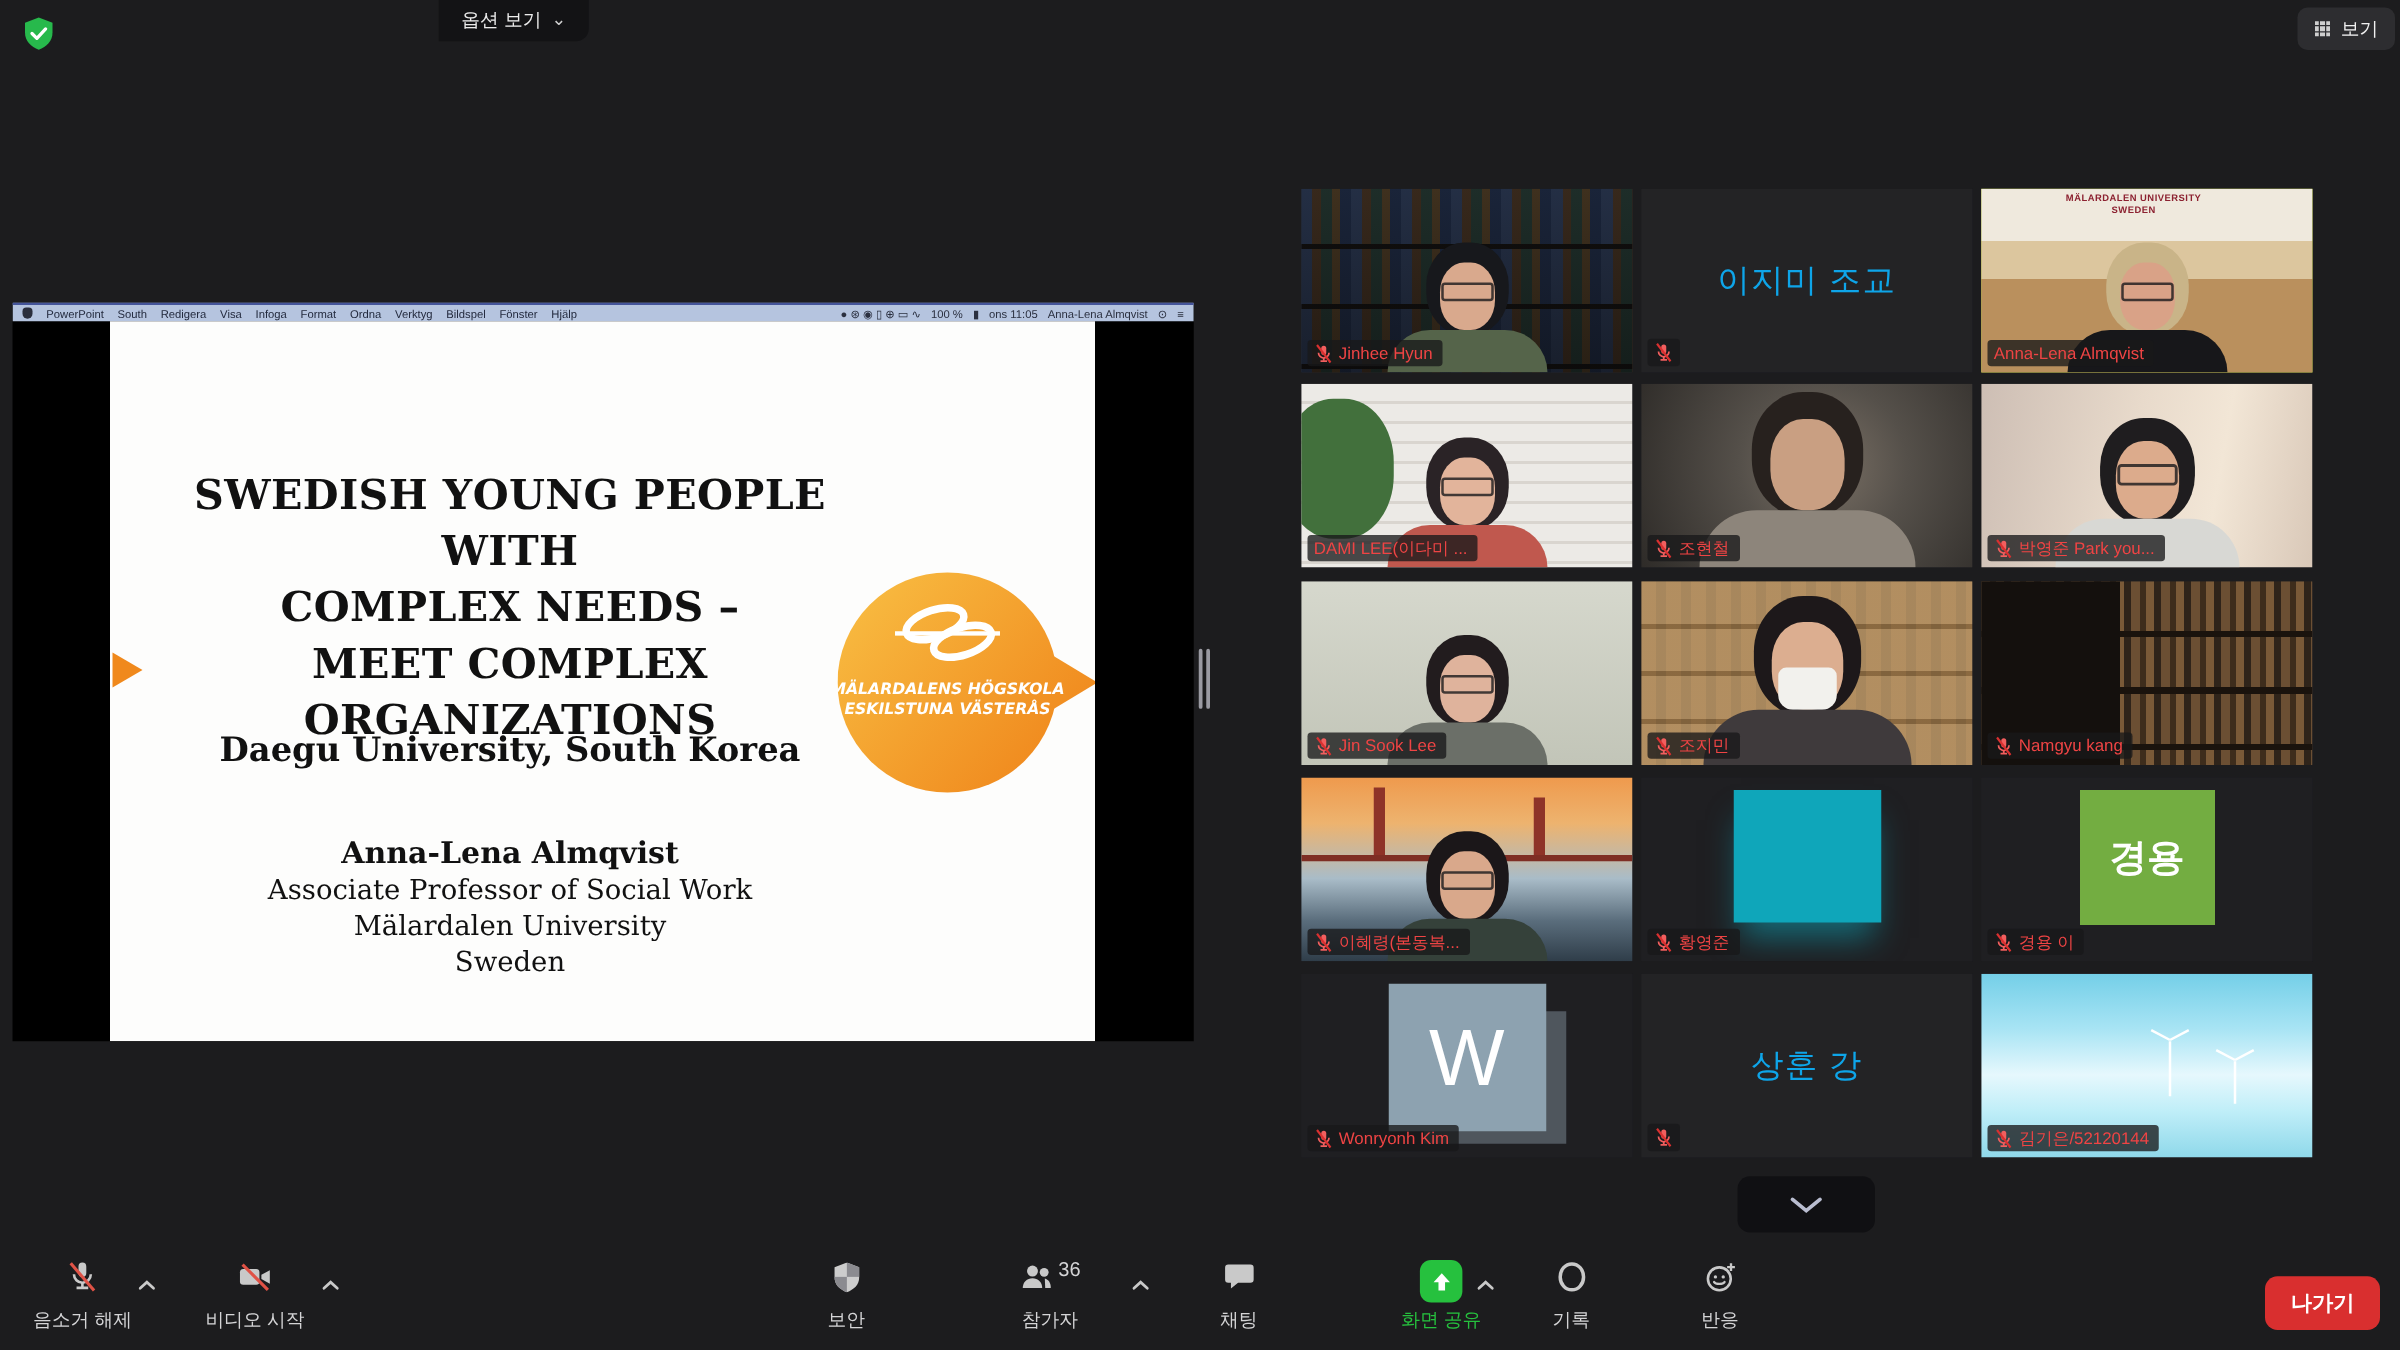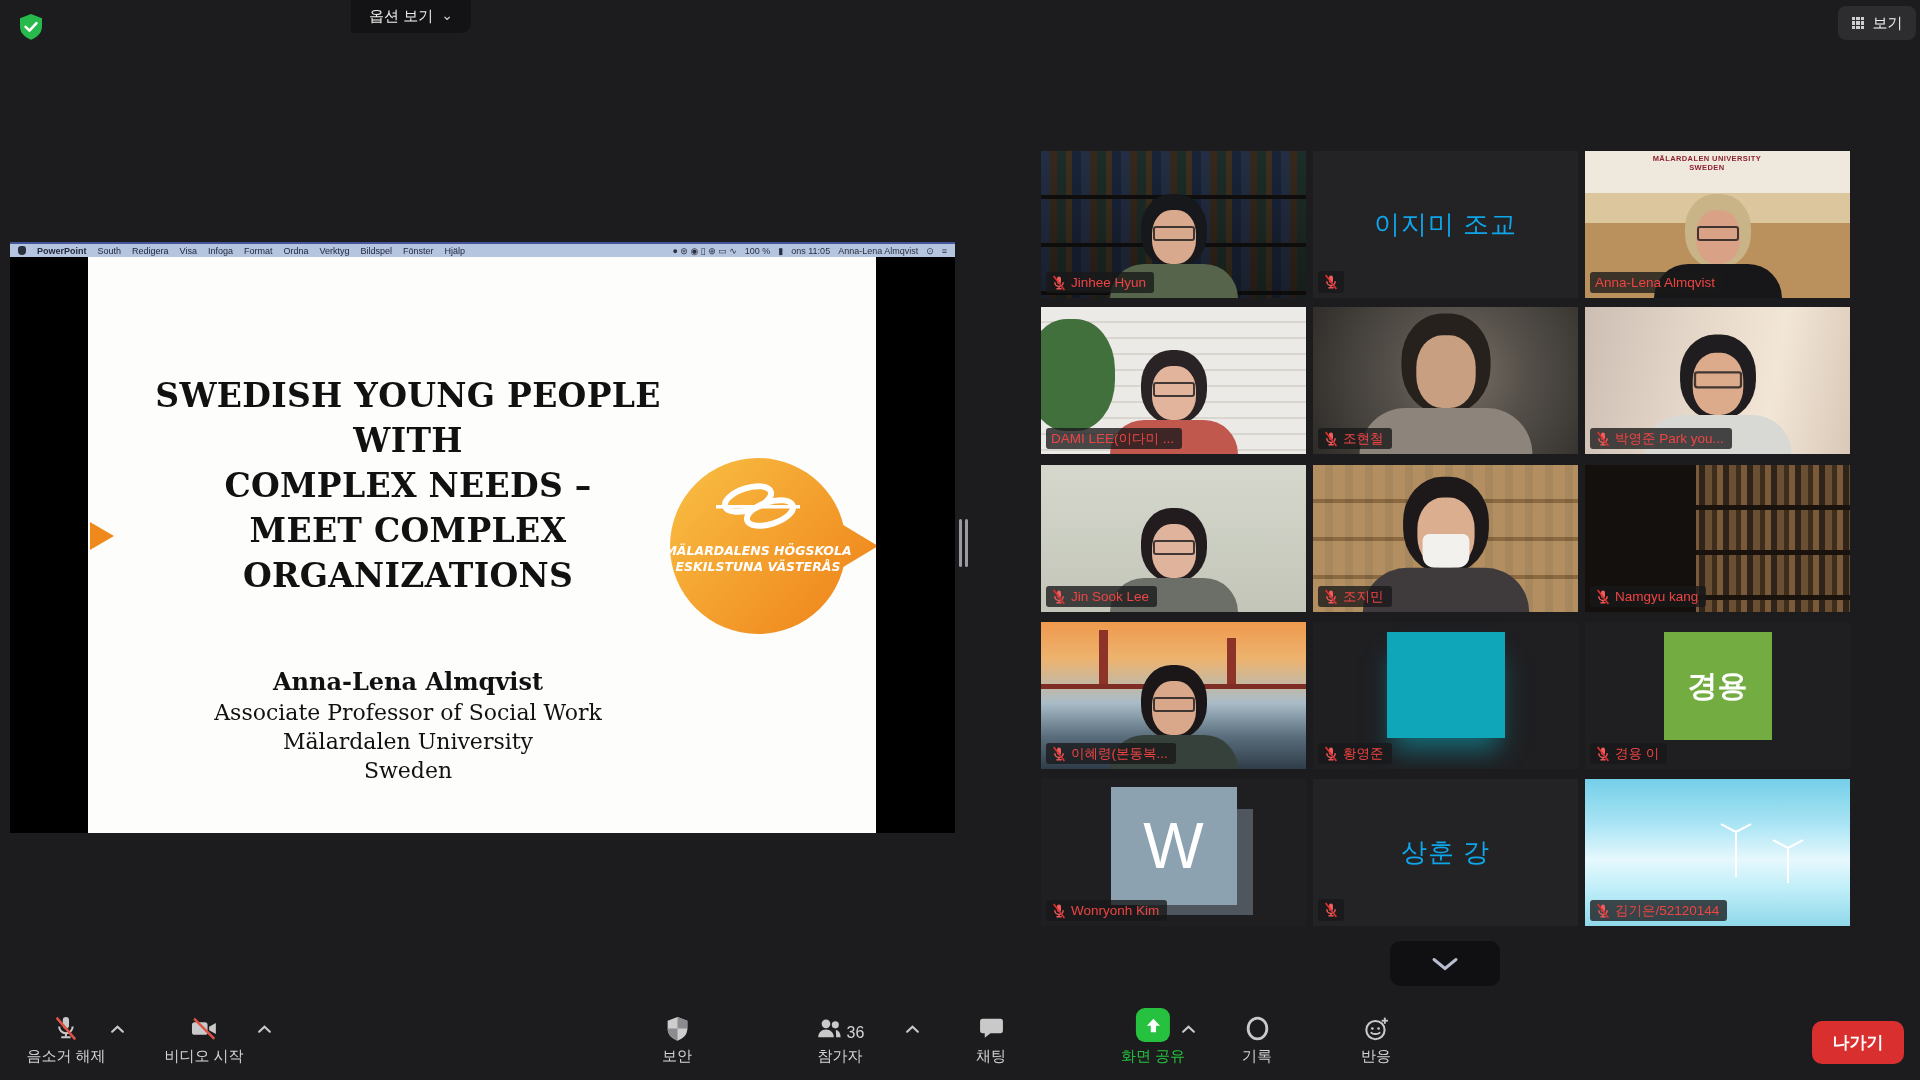--- a/index.html
+++ b/index.html
@@ -16,21 +16,21 @@
   .banner-opt .chev{font-size:14px;color:#cfcfcf;margin-top:-4px}
   .view-btn{position:absolute;left:1838px;top:6px;width:78px;height:34px;background:#2d2d30;border-radius:8px;
             display:flex;align-items:center;justify-content:center;gap:8px;font-size:15px;color:#f0f0f0;cursor:pointer}
   .grid-ic{width:13px;height:13px;display:grid;grid-template-columns:repeat(3,1fr);grid-template-rows:repeat(3,1fr);gap:1.5px}
   .grid-ic i{background:#cfcfcf;display:block}
 
   
   .share-screen{position:absolute;left:10px;top:242px;width:945px;height:591px;background:#000;overflow:hidden}
   .mac-menubar{position:absolute;left:0;top:0;right:0;height:15px;background:#b5c4df;border-top:2px solid #44549a;
                display:flex;align-items:center;box-sizing:border-box;padding:0 8px;gap:11px;font-size:9px;color:#232a3e;white-space:nowrap}
-  .mac-menubar .app{font-weight:bold}
+  .mac-menubar .app{font-weight:normal}
   .apple{width:8px;height:9px;background:#2b2f3d;border-radius:3px 3px 4px 4px;flex:none}
   .menu-right{margin-left:auto;display:flex;gap:8px;align-items:center;color:#2b3040}
   .slide{position:absolute;left:78px;top:15px;width:788px;height:576px;background:#fdfdfc;color:#111;
          font-family:"DejaVu Serif",serif;overflow:hidden}
   .sl-title{position:absolute;left:30px;top:116px;width:580px;text-align:center;font-size:33px;font-weight:bold;
             line-height:45px;letter-spacing:.3px}
   .sl-sub{position:absolute;left:30px;top:324px;width:580px;text-align:center;font-size:27px;font-weight:bold;line-height:39px}
   .sl-auth{position:absolute;left:30px;top:408px;width:580px;text-align:center;font-size:22px;line-height:29px}
   .sl-auth .b{font-size:24px;font-weight:bold;line-height:33px}
   .logo{position:absolute;left:582px;top:194px;width:212px;height:192px}
@@ -94,21 +94,21 @@
   .turbine::before,.turbine::after{content:"";position:absolute;top:-1px;left:0;width:2px;height:17px;background:#fff;
        transform-origin:top center}
   .turbine::before{transform:rotate(118deg)}
   .turbine::after{transform:rotate(-118deg)}
   .gal-chev{position:absolute;left:1390px;top:941px;width:110px;height:45px;background:#101013;border-radius:10px;
             display:flex;align-items:center;justify-content:center;cursor:pointer}
 
   
   .tb-btn{position:absolute;top:1008px;transform:translateX(-50%);display:flex;flex-direction:column;align-items:center;
           gap:5px;color:#d4d4d6;font-size:15px;cursor:pointer;white-space:nowrap}
-  .tb-btn .icwrap{height:34px;display:flex;align-items:flex-end;justify-content:center;gap:4px}
+  .tb-btn .icwrap{height:34px;display:flex;align-items:flex-start;justify-content:center;gap:4px}
   .ic{width:27px;height:27px}
   .count{font-size:16px;color:#d4d4d6}
   .caret{position:absolute;top:1020px;width:15px;height:10px;cursor:pointer}
   .caret svg{width:15px;height:10px}
   .share-ic{width:34px;height:34px;background:#26c13e;border-radius:9px;display:flex;align-items:center;justify-content:center}
   .share-ic svg{width:19px;height:19px}
   .green-label{color:#26c13e}
   .leave{position:absolute;left:1812px;top:1021px;width:92px;height:43px;background:#d92f2f;border-radius:10px;
          display:flex;align-items:center;justify-content:center;font-size:17px;font-weight:bold;color:#fff;cursor:pointer}
 </style>
@@ -234,20 +234,21 @@
       <span>≡</span>
     </span>
   </div>
   <div class="slide">
     <div class="sl-title">
       <div>SWEDISH YOUNG PEOPLE WITH</div>
       <div>COMPLEX NEEDS –</div>
       <div>MEET COMPLEX ORGANIZATIONS</div>
     </div>
     <div class="sl-sub">
+      <div>Daegu University, South Korea</div>
     </div>
     <div class="sl-auth">
       <div class="b">Anna-Lena Almqvist</div>
       <div>Associate Professor of Social Work</div>
       <div>Mälardalen University</div>
       <div>Sweden</div>
     </div>
     <svg class="logo" viewBox="0 0 212 192">
       <g fill="url(#og)">
         <circle cx="88" cy="95" r="88"></circle>

